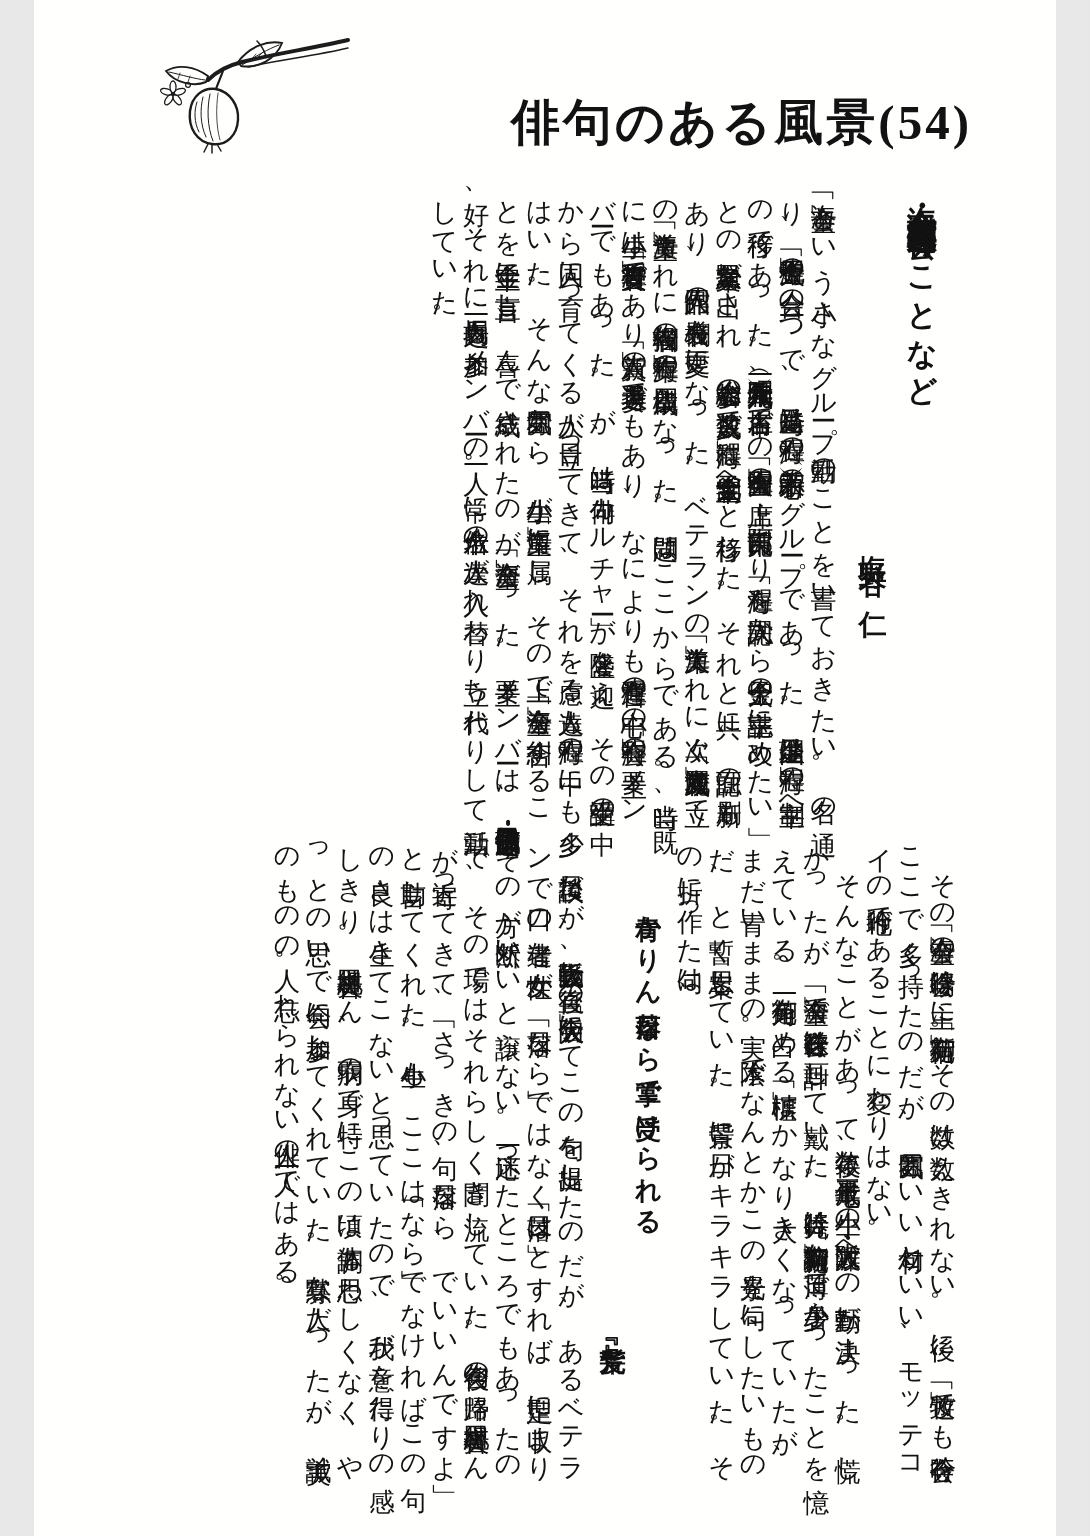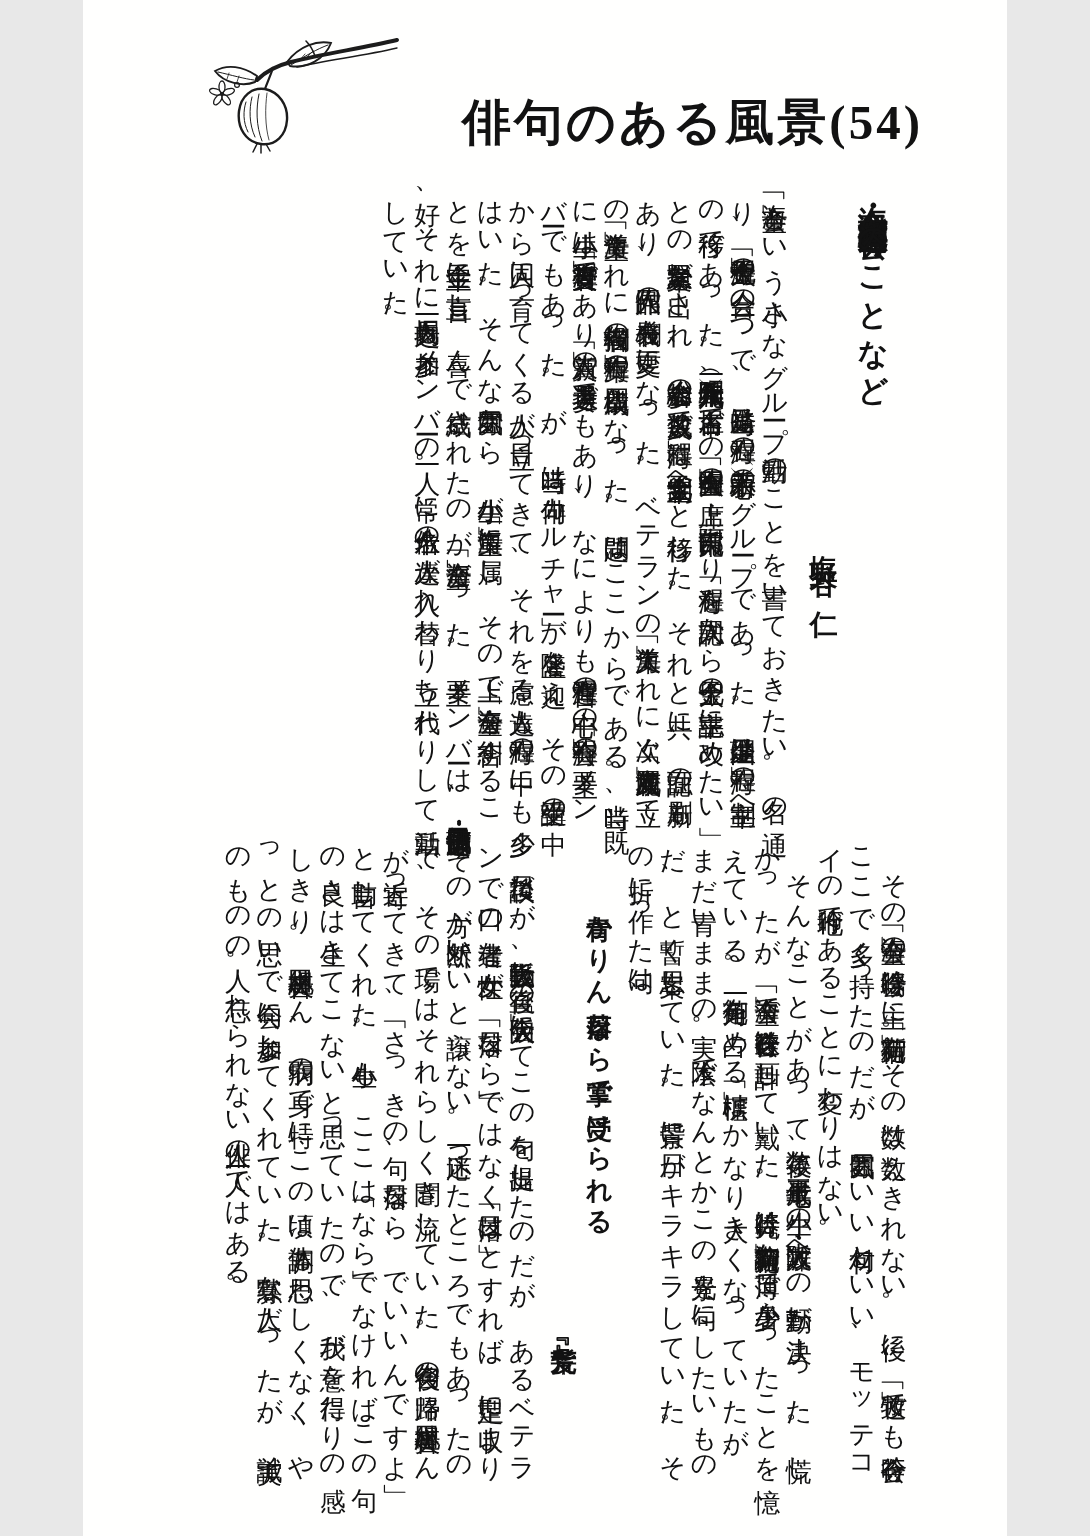--- a/index.html
+++ b/index.html
@@ -1,18 +1,18 @@
 <!DOCTYPE html>
 <html lang="ja"><head>
 <meta charset="utf-8">
 <style>
   html,body { margin:0; padding:0; background:#e8e8e8; }
   .page {
     position: relative;
-    width: 924px;
+    width: 1022px;
     height: 1536px;
     margin: 0 auto;
     background: #fffffe;
     color: #121212;
     font-family: "Liberation Serif", "DejaVu Serif", serif;
     overflow: hidden;
   }
 
   
   .series-title {

